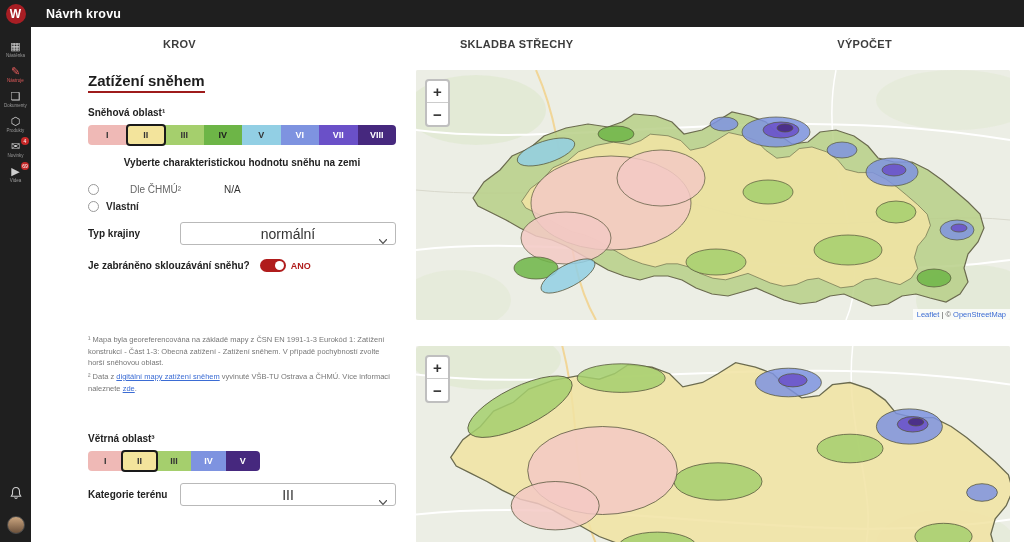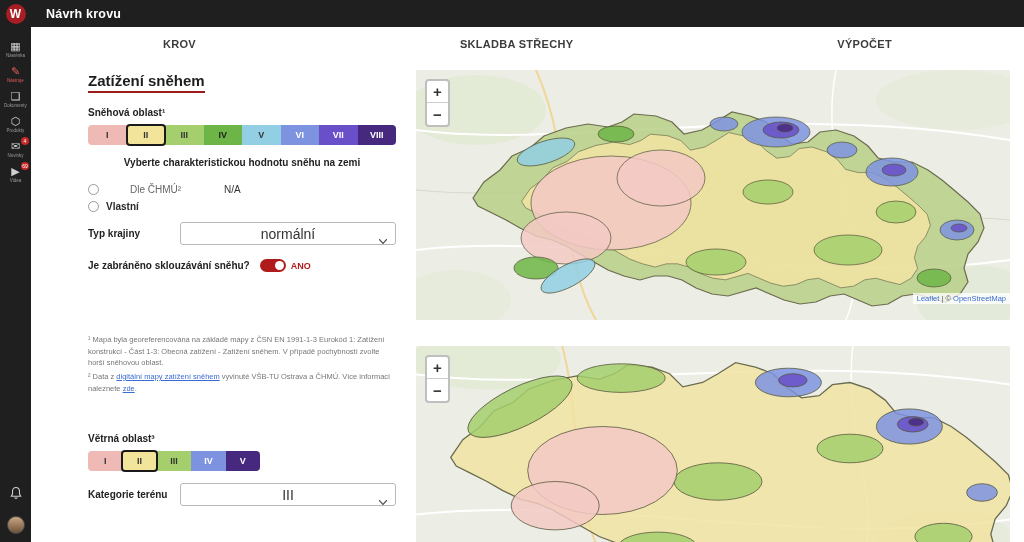--- a/index.html
+++ b/index.html
@@ -77,21 +77,21 @@
   
   .map { position:relative; background:#eceee5; border-radius:2px; overflow:hidden; width:594px; }
   .map.snow { height:250px; }
   .map.wind-map { height:197px; }
   .map svg.base { position:absolute; inset:0; width:100%; height:100%; }
   .zoomctl { position:absolute; left:9px; top:9px; width:25px; background:#fff; border:2px solid rgba(0,0,0,.25);
              border-radius:4px; z-index:3; }
   .zoomctl .zbtn { height:22px; display:flex; align-items:center; justify-content:center; font-size:15px; font-weight:bold;
                    color:#333; cursor:pointer; }
   .zoomctl .zbtn:first-child { border-bottom:1px solid #ccc; }
-  .attrib { position:absolute; right:0; bottom:16px; background:rgba(255,255,255,.78); font-size:7.5px; color:#555;
+  .attrib { position:absolute; right:0; bottom:0; background:rgba(255,255,255,.78); font-size:7.5px; color:#555;
             padding:1px 4px; z-index:3; }
   .attrib .alink { color:#3b6cd4; cursor:pointer; }
 </style>
 </head>
 <body>
 
 <div class="sidebar">
   <div class="logo">W</div>
 
   <div class="side-item">

